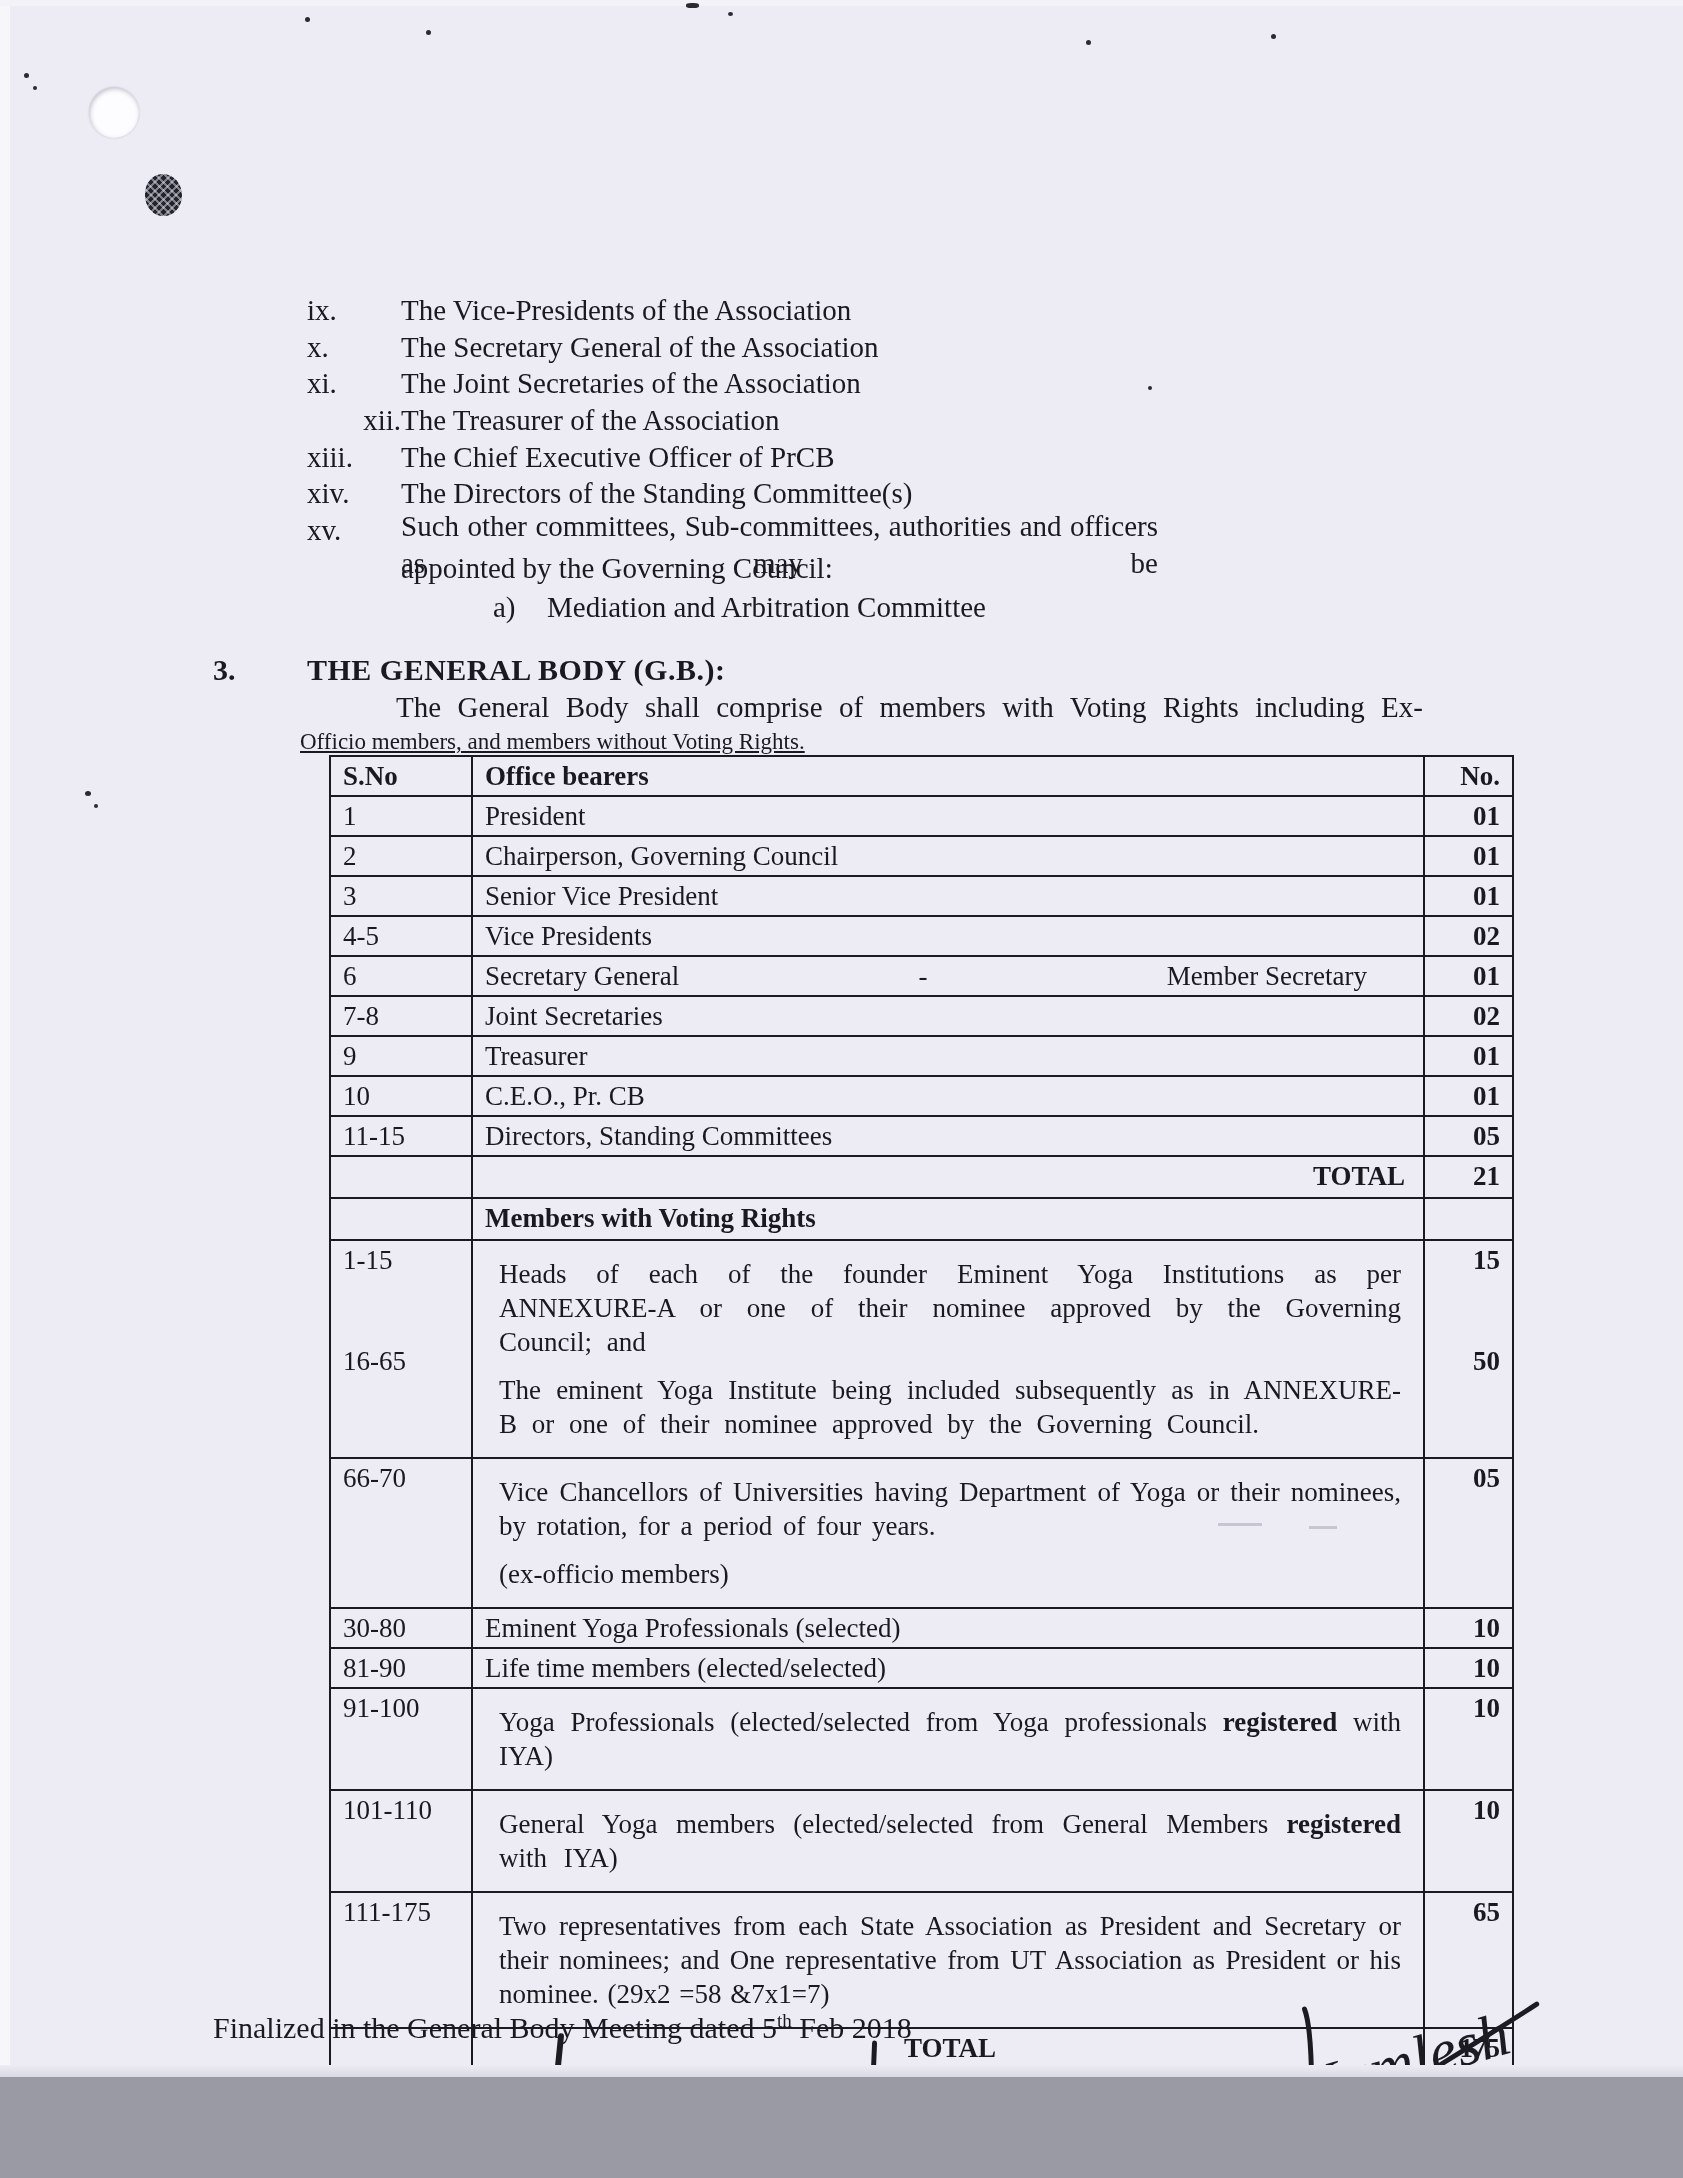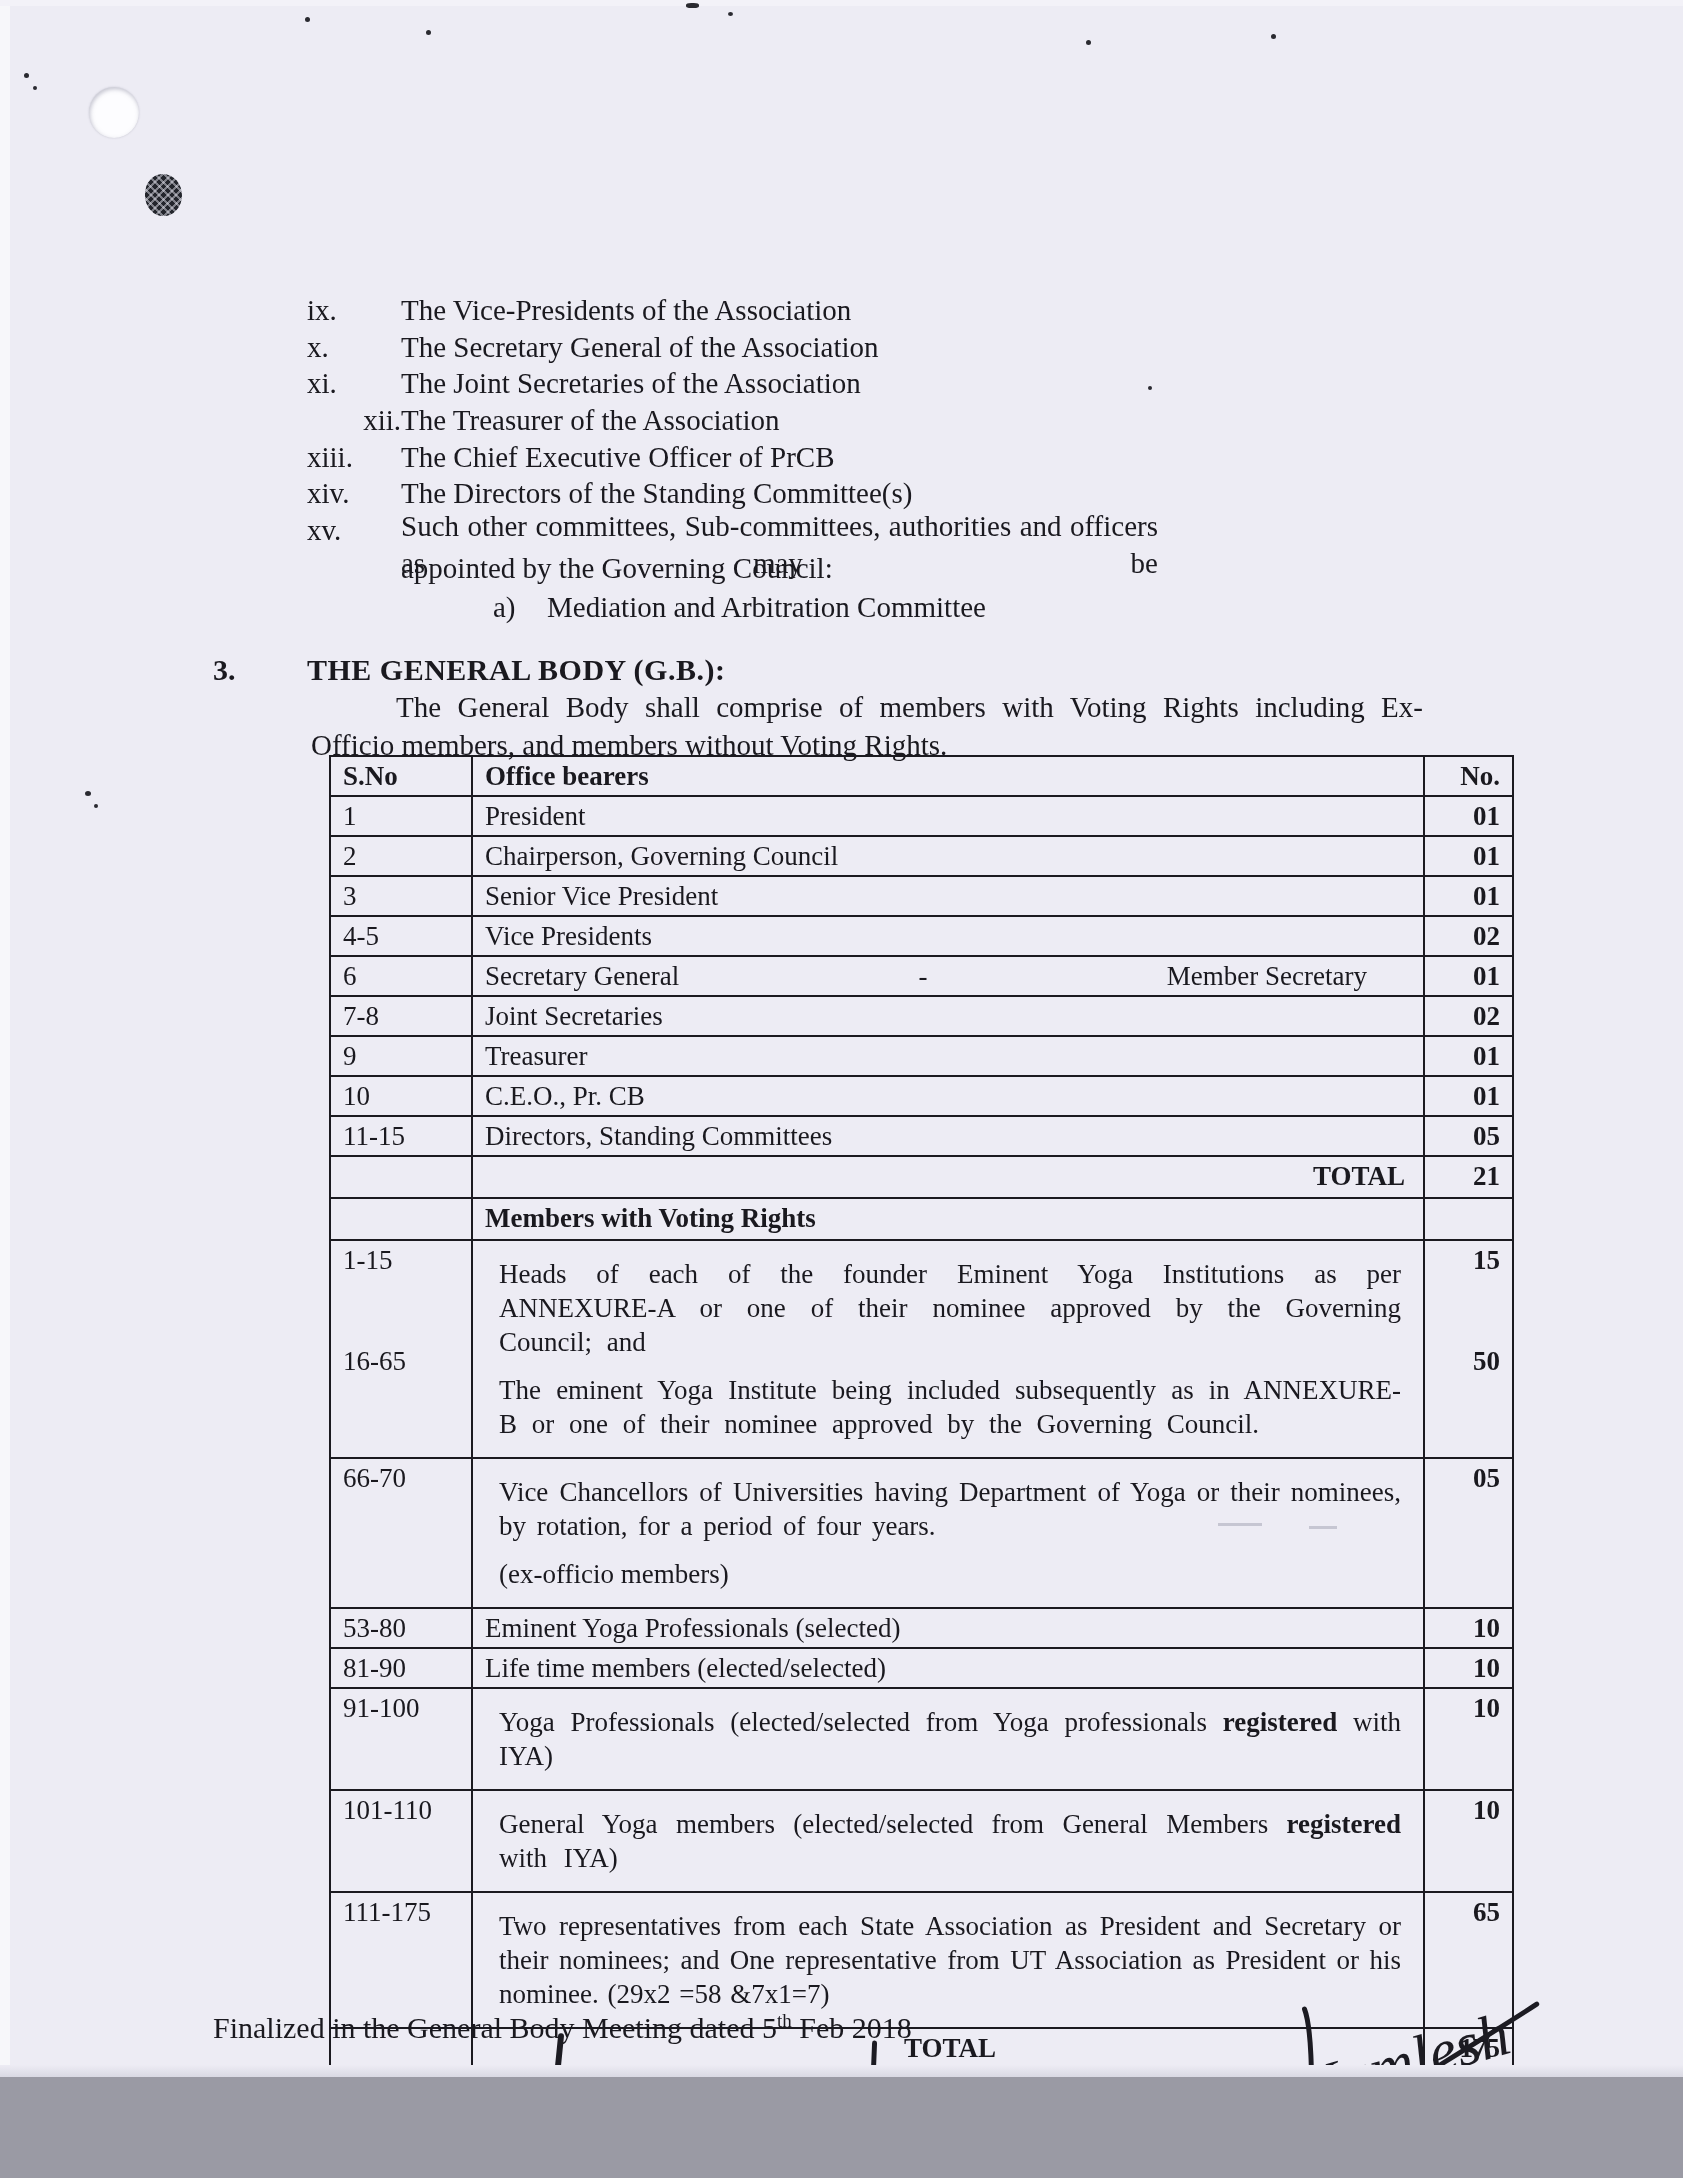--- a/index.html
+++ b/index.html
@@ -25,21 +25,21 @@
   
   .lrow{position:absolute;left:307px;font-size:29px;line-height:37px;white-space:nowrap;}
   .lrow .rn{display:inline-block;width:94px;}
   .jlast{text-align:justify;text-align-last:justify;white-space:normal;}
   .xv-l1{position:absolute;left:401px;width:757px;font-size:29px;line-height:37px;}
   .xv-l2{position:absolute;left:401px;font-size:29px;line-height:37px;white-space:nowrap;}
   .sub-a{position:absolute;left:493px;font-size:29px;white-space:nowrap;}
   .sec-num{position:absolute;left:213px;font-size:30px;font-weight:bold;}
   .sec-title{position:absolute;left:307px;font-size:30px;font-weight:bold;letter-spacing:0.5px;}
   .intro-l1{position:absolute;left:396px;top:691px;width:1027px;font-size:29px;}
-  .intro-l2{position:absolute;left:311px;top:729px;font-size:29px;white-space:nowrap;}
+  .intro-l2{position:absolute;left:300px;top:729px;font-size:23px;white-space:nowrap;text-decoration:underline;}
   
   .tblwrap{position:absolute;left:329px;top:755px;}
   table.doctable{border-collapse:collapse;width:1183px;table-layout:fixed;font-size:27px;}
   .doctable td{border:2px solid #1b1a20;vertical-align:top;padding:2px 8px 2px 12px;line-height:34px;}
   .doctable tr.p1 td{height:34px;}
   .c-sno{width:142px;}
   .c-main{width:952px;}
   .c-num{width:89px;}
   td.num{font-weight:bold;text-align:right;padding-right:12px;padding-left:4px;}
   .hdr{font-weight:bold;}
@@ -189,21 +189,21 @@
         </tr>
         <tr>
           <td>66-70</td>
           <td>
             <p class="just ws4">Vice Chancellors of Universities having Department of Yoga or their nominees, by rotation, for a period of four years.</p>
             <p class="just">(ex-officio members)</p>
           </td>
           <td class="num">05</td>
         </tr>
         <tr style="height:38px;">
-          <td>53-80</td>
+          <td>30-80</td>
           <td>Eminent Yoga Professionals (selected)</td>
           <td class="num">10</td>
         </tr>
         <tr style="height:38px;">
           <td>81-90</td>
           <td>Life time members (elected/selected)</td>
           <td class="num">10</td>
         </tr>
         <tr>
           <td>91-100</td>

